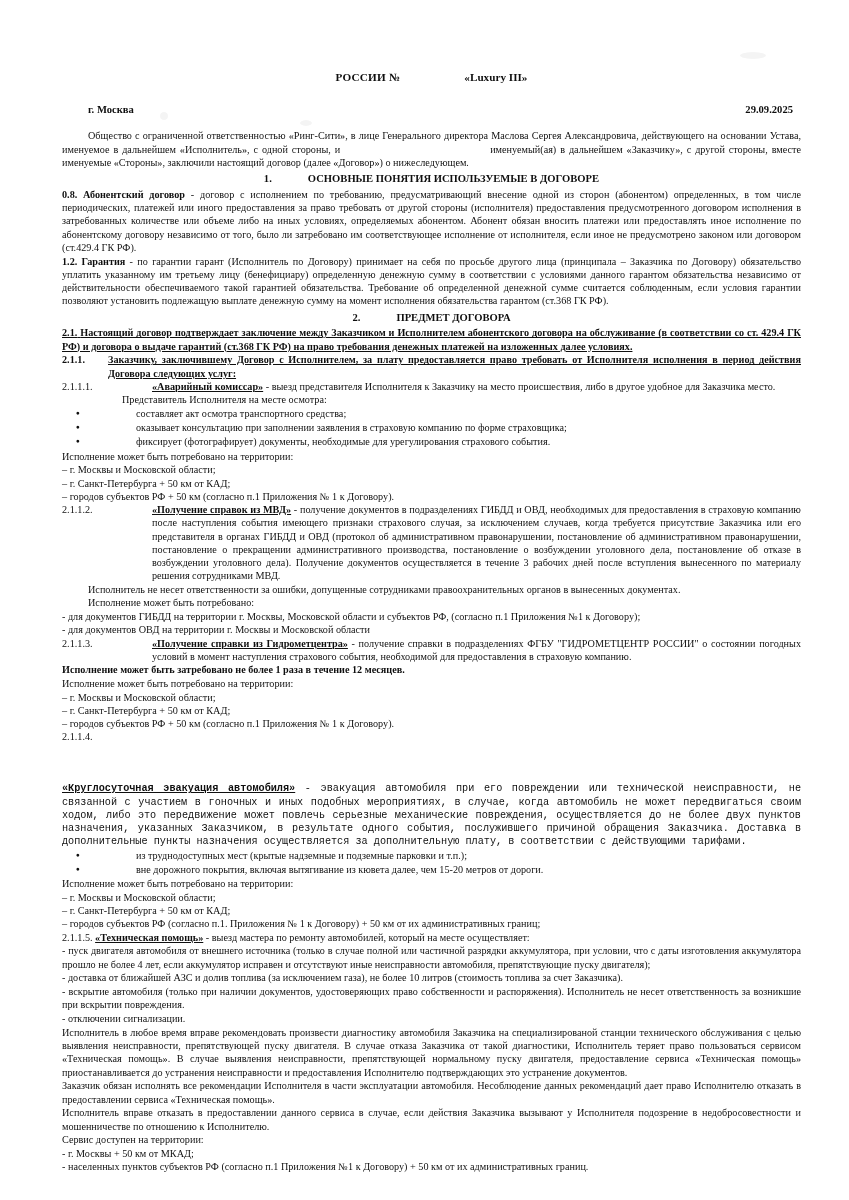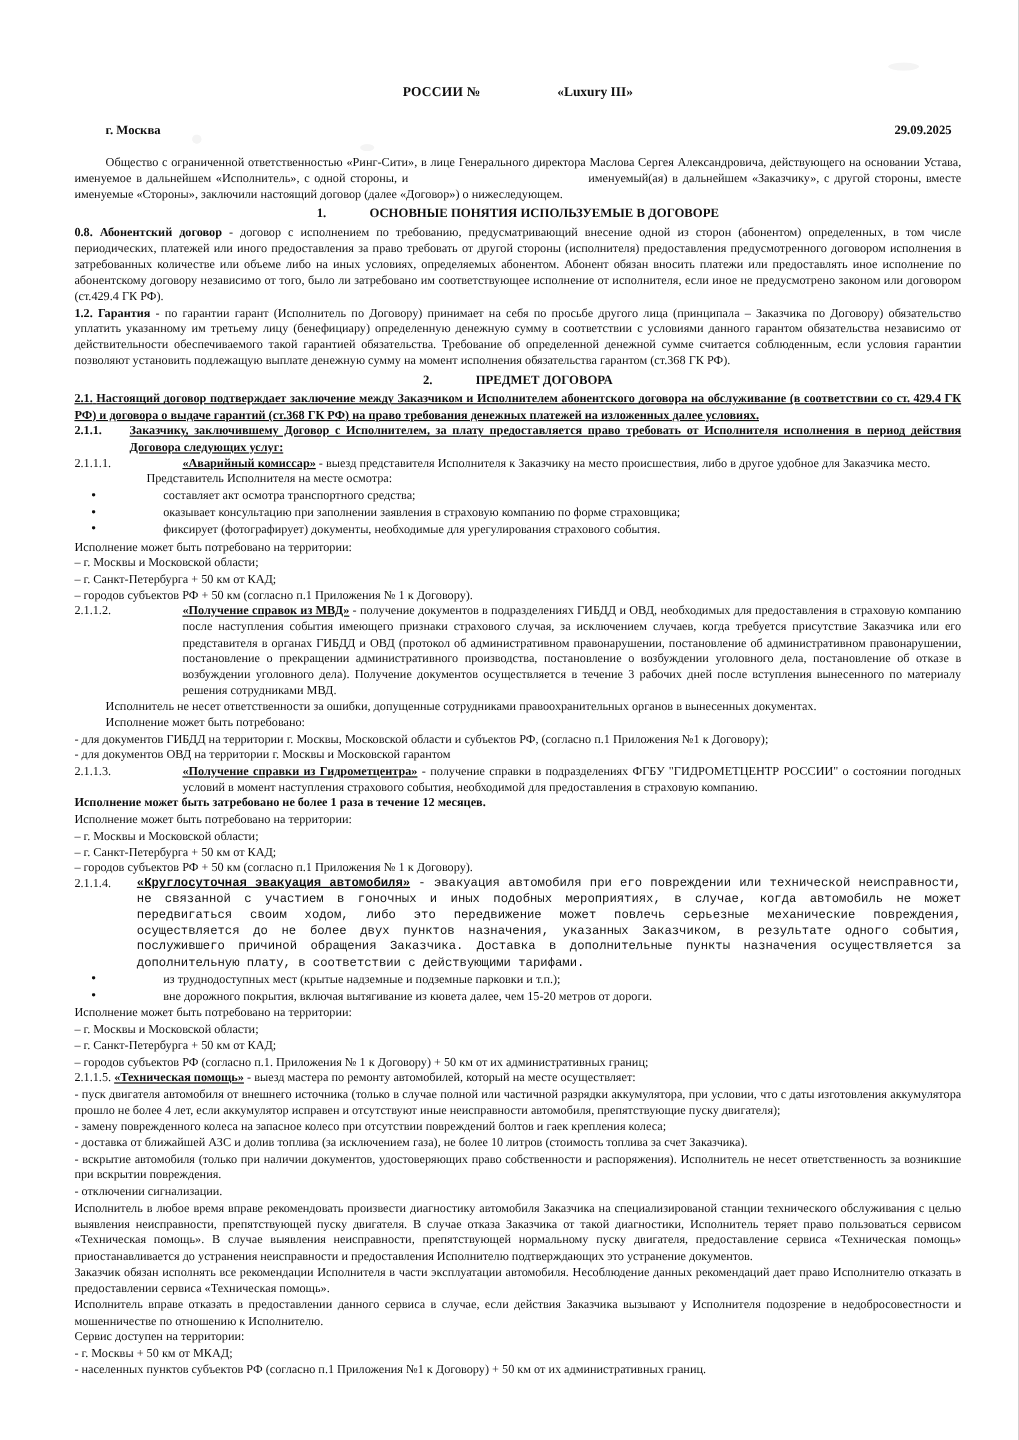--- a/index.html
+++ b/index.html
@@ -37,21 +37,21 @@
   .bu{font-weight:bold;text-decoration:underline;}
 
   .c3{display:flex;margin:0;}
   .c3 .cnum{flex:0 0 46px;}
   .c3 .ctext{flex:1 1 auto;text-align:justify;}
 
   .c4{display:flex;margin:0;gap:30px;}
   .c4 .cnum{flex:0 0 60px;}
   .c4 .ctext{flex:1 1 auto;text-align:justify;}
 
-  .c4b{display:flex;margin:0;}
+  .c4b{display:flex;margin:0;flex-direction:column;}
   .c4b .cnum{flex:0 0 52px;}
   .c4b .ctext{flex:1 1 auto;text-align:justify;font-family:Liberation Mono, monospace;}
 
   
   .bullets{margin:0;padding:0;list-style:none;}
   .bullets li{display:flex;align-items:flex-start;margin:0 0 1px 0;}
   .bullets li .bul{flex:0 0 auto;width:74px;padding-left:14px;box-sizing:border-box;}
   .bullets li .bul::before{content:"\25CF";font-size:6.5px;position:relative;top:-2px;}
   .bullets li .btxt{flex:1 1 auto;}
 
@@ -139,21 +139,21 @@
     <p class="dash">– г. Санкт-Петербурга + 50 км от КАД;</p>
     <p class="dash">– городов субъектов РФ + 50 км (согласно п.1 Приложения № 1 к Договору).</p>
 
     <div class="c4">
       <span class="cnum">2.1.1.2.</span>
       <span class="ctext"><span class="bu">«Получение справок из МВД»</span><span> - получение документов в подразделениях ГИБДД и ОВД, необходимых для предоставления в страховую компанию после наступления события имеющего признаки страхового случая, за исключением случаев, когда требуется присутствие Заказчика или его представителя в органах ГИБДД и ОВД (протокол об административном правонарушении, постановление об административном правонарушении, постановление о прекращении административного производства, постановление о возбуждении уголовного дела, постановление об отказе в возбуждении уголовного дела). Получение документов осуществляется в течение 3 рабочих дней после вступления вынесенного по материалу решения сотрудниками МВД.</span></span>
     </div>
     <p class="p ind">Исполнитель не несет ответственности за ошибки, допущенные сотрудниками правоохранительных органов в вынесенных документах.</p>
     <p class="p ind">Исполнение может быть потребовано:</p>
     <p class="dash">- для документов ГИБДД на территории г. Москвы, Московской области и субъектов РФ, (согласно п.1 Приложения №1 к Договору);</p>
-    <p class="dash">- для документов ОВД на территории г. Москвы и Московской гарантом</p>
+    <p class="dash">- для документов ОВД на территории г. Москвы и Московской области</p>
 
     <div class="c4">
       <span class="cnum">2.1.1.3.</span>
       <span class="ctext"><span class="bu">«Получение справки из Гидрометцентра»</span><span> - получение справки в подразделениях ФГБУ "ГИДРОМЕТЦЕНТР РОССИИ" о состоянии погодных условий в момент наступления страхового события, необходимой для предоставления в страховую компанию.</span></span>
     </div>
     <p class="p b">Исполнение может быть затребовано не более 1 раза в течение 12 месяцев.</p>
     <p class="p">Исполнение может быть потребовано на территории:</p>
     <p class="dash">– г. Москвы и Московской области;</p>
     <p class="dash">– г. Санкт-Петербурга + 50 км от КАД;</p>
     <p class="dash">– городов субъектов РФ + 50 км (согласно п.1 Приложения № 1 к Договору).</p>
@@ -175,21 +175,20 @@
     <p class="p">Исполнение может быть потребовано на территории:</p>
     <p class="dash">– г. Москвы и Московской области;</p>
     <p class="dash">– г. Санкт-Петербурга + 50 км от КАД;</p>
     <p class="dash">– городов субъектов РФ (согласно п.1. Приложения № 1 к Договору) + 50 км от их административных границ;</p>
 
     <p class="p">
       <span>2.1.1.5.</span>
       <span class="bu">«Техническая помощь»</span><span> - выезд мастера по ремонту автомобилей, который на месте осуществляет:</span>
     </p>
     <p class="p">- пуск двигателя автомобиля от внешнего источника (только в случае полной или частичной разрядки аккумулятора, при условии, что с даты изготовления аккумулятора прошло не более 4 лет, если аккумулятор исправен и отсутствуют иные неисправности автомобиля, препятствующие пуску двигателя);</p>
-    <p class="p">- замену поврежденного колеса на запасное колесо при отсутствии повреждений болтов и гаек крепления колеса;</p>
     <p class="p">- доставка от ближайшей АЗС и долив топлива (за исключением газа), не более 10 литров (стоимость топлива за счет Заказчика).</p>
     <p class="p">- вскрытие автомобиля (только при наличии документов, удостоверяющих право собственности и распоряжения).  Исполнитель не несет ответственность за возникшие при вскрытии повреждения.</p>
     <p class="p">- отключении сигнализации.</p>
     <p class="p">Исполнитель в любое время вправе рекомендовать произвести диагностику автомобиля Заказчика на специализированой станции технического обслуживания с целью выявления неисправности, препятствующей пуску двигателя. В случае отказа Заказчика от такой диагностики, Исполнитель теряет право пользоваться сервисом «Техническая помощь». В случае выявления неисправности, препятствующей нормальному пуску двигателя, предоставление сервиса «Техническая помощь» приостанавливается до устранения неисправности и предоставления Исполнителю подтверждающих это устранение документов.</p>
     <p class="p">Заказчик обязан исполнять все рекомендации Исполнителя в части эксплуатации автомобиля. Несоблюдение данных рекомендаций дает право Исполнителю отказать в предоставлении сервиса «Техническая помощь».</p>
     <p class="p">Исполнитель вправе отказать в предоставлении данного сервиса в случае, если действия Заказчика вызывают у Исполнителя подозрение в недобросовестности и мошенничестве по отношению к Исполнителю.</p>
     <p class="p">Сервис доступен на территории:</p>
     <p class="dash">- г. Москвы + 50 км от МКАД;</p>
     <p class="dash">- населенных пунктов субъектов РФ (согласно п.1 Приложения №1 к Договору) + 50 км от их административных границ.</p>
 

